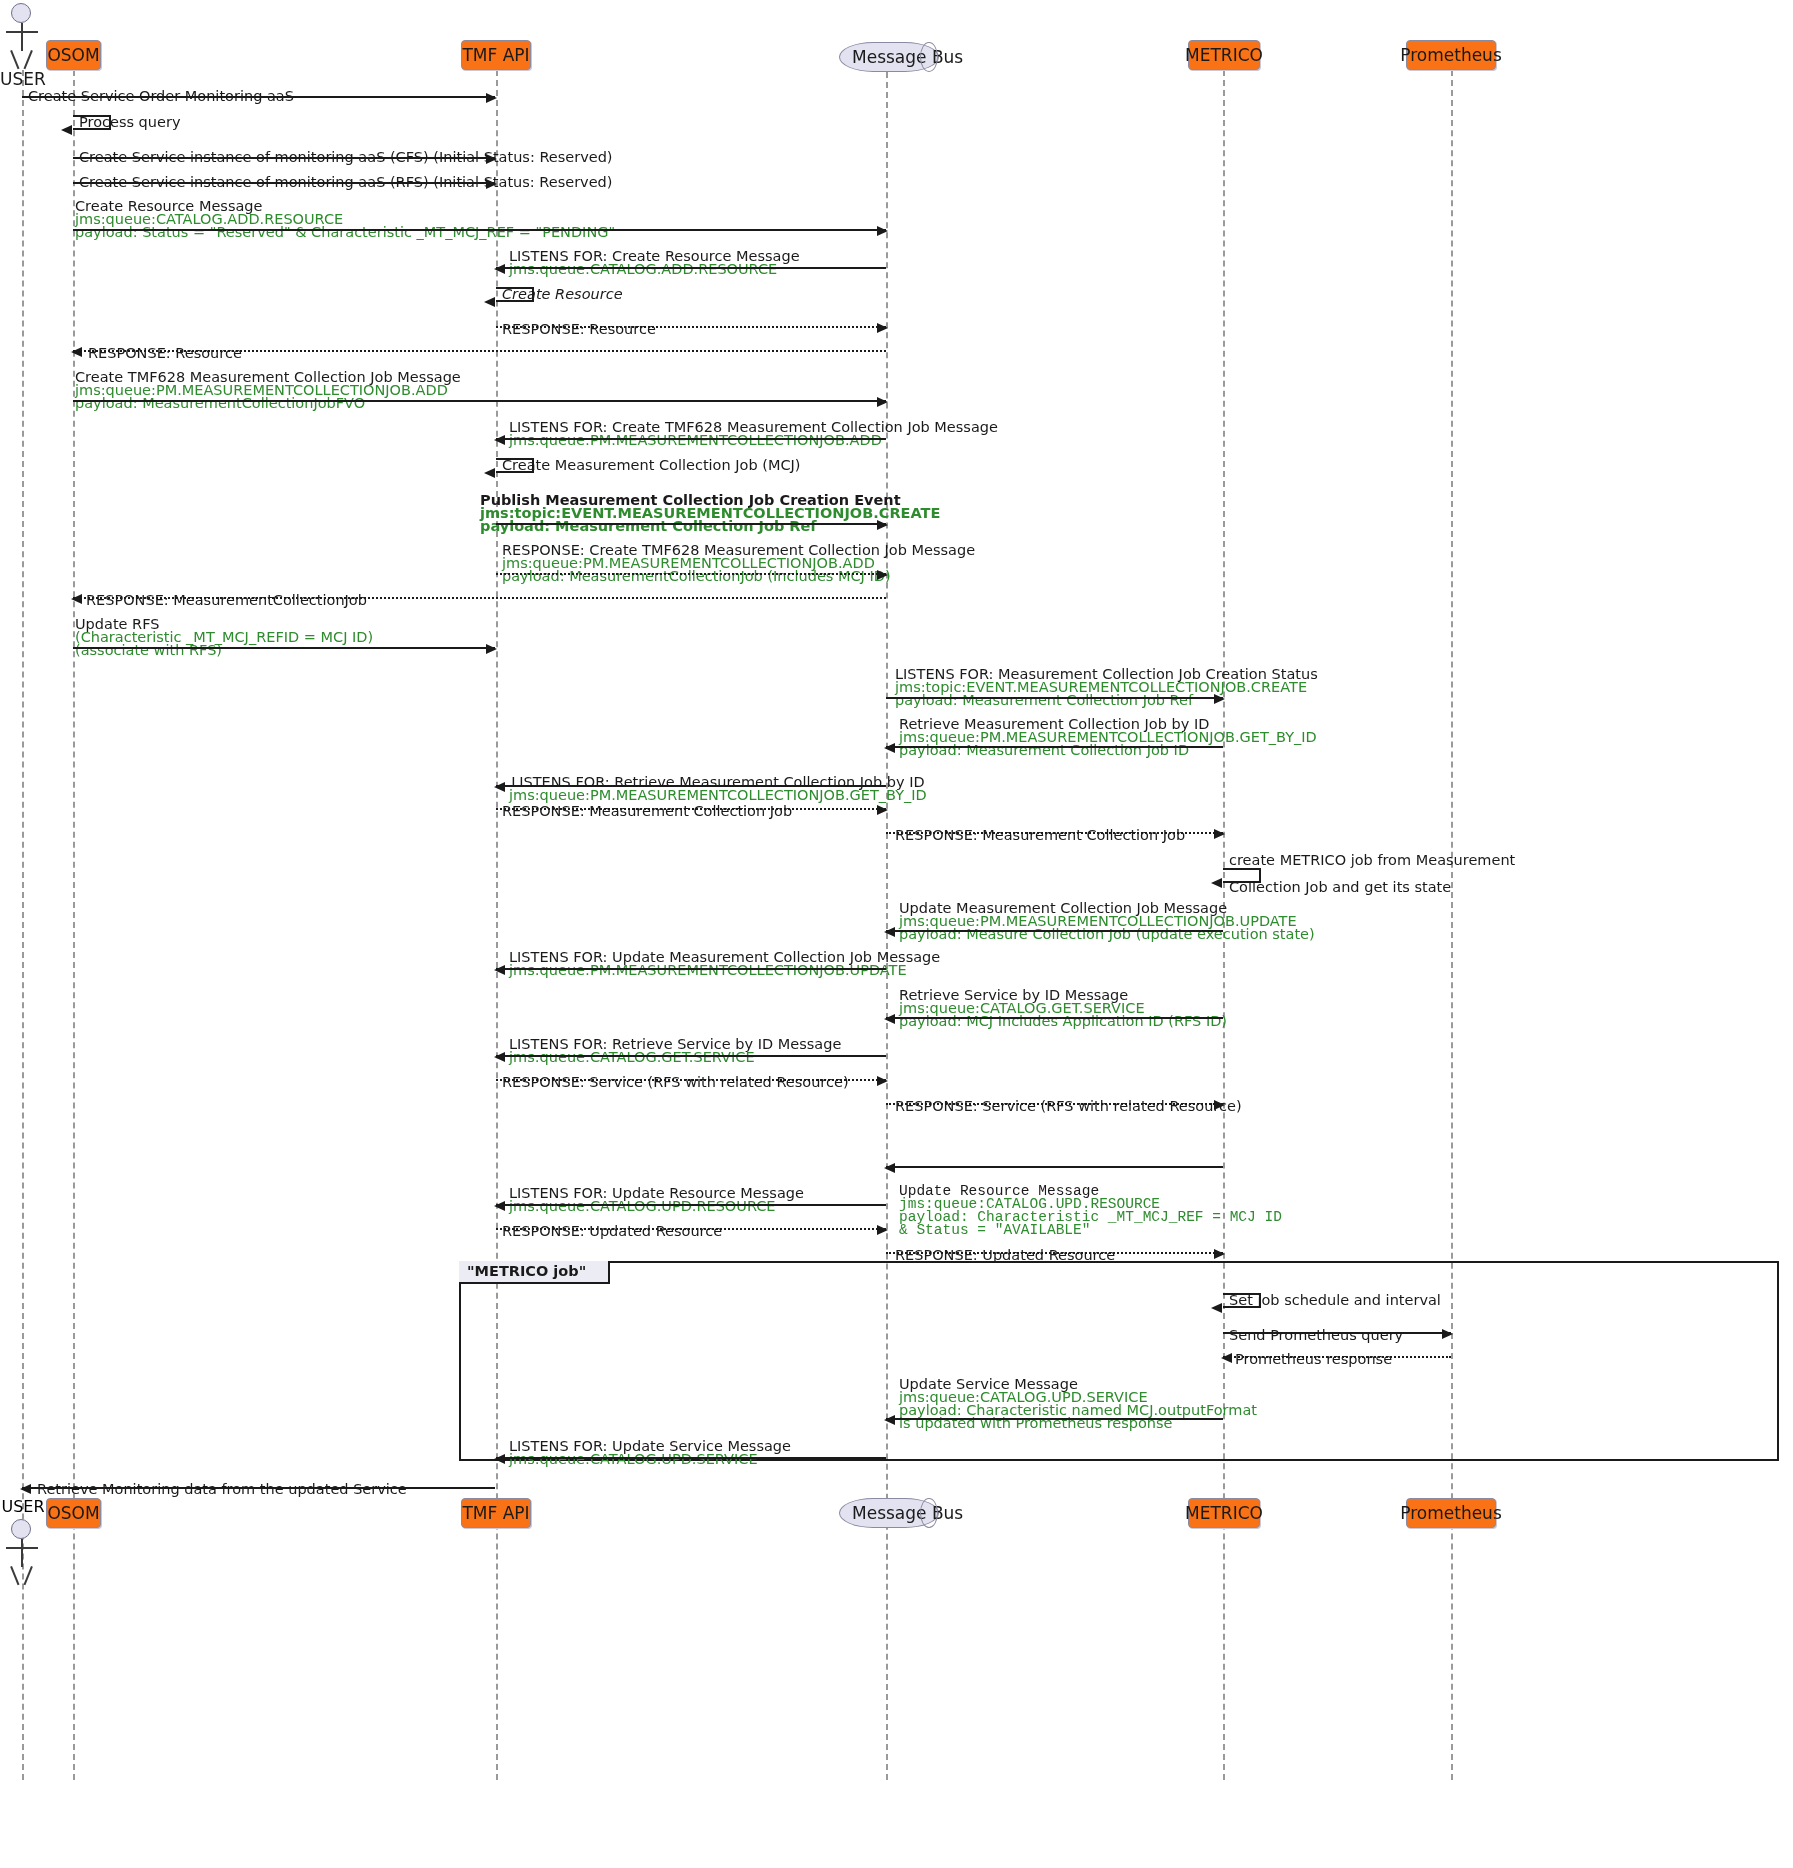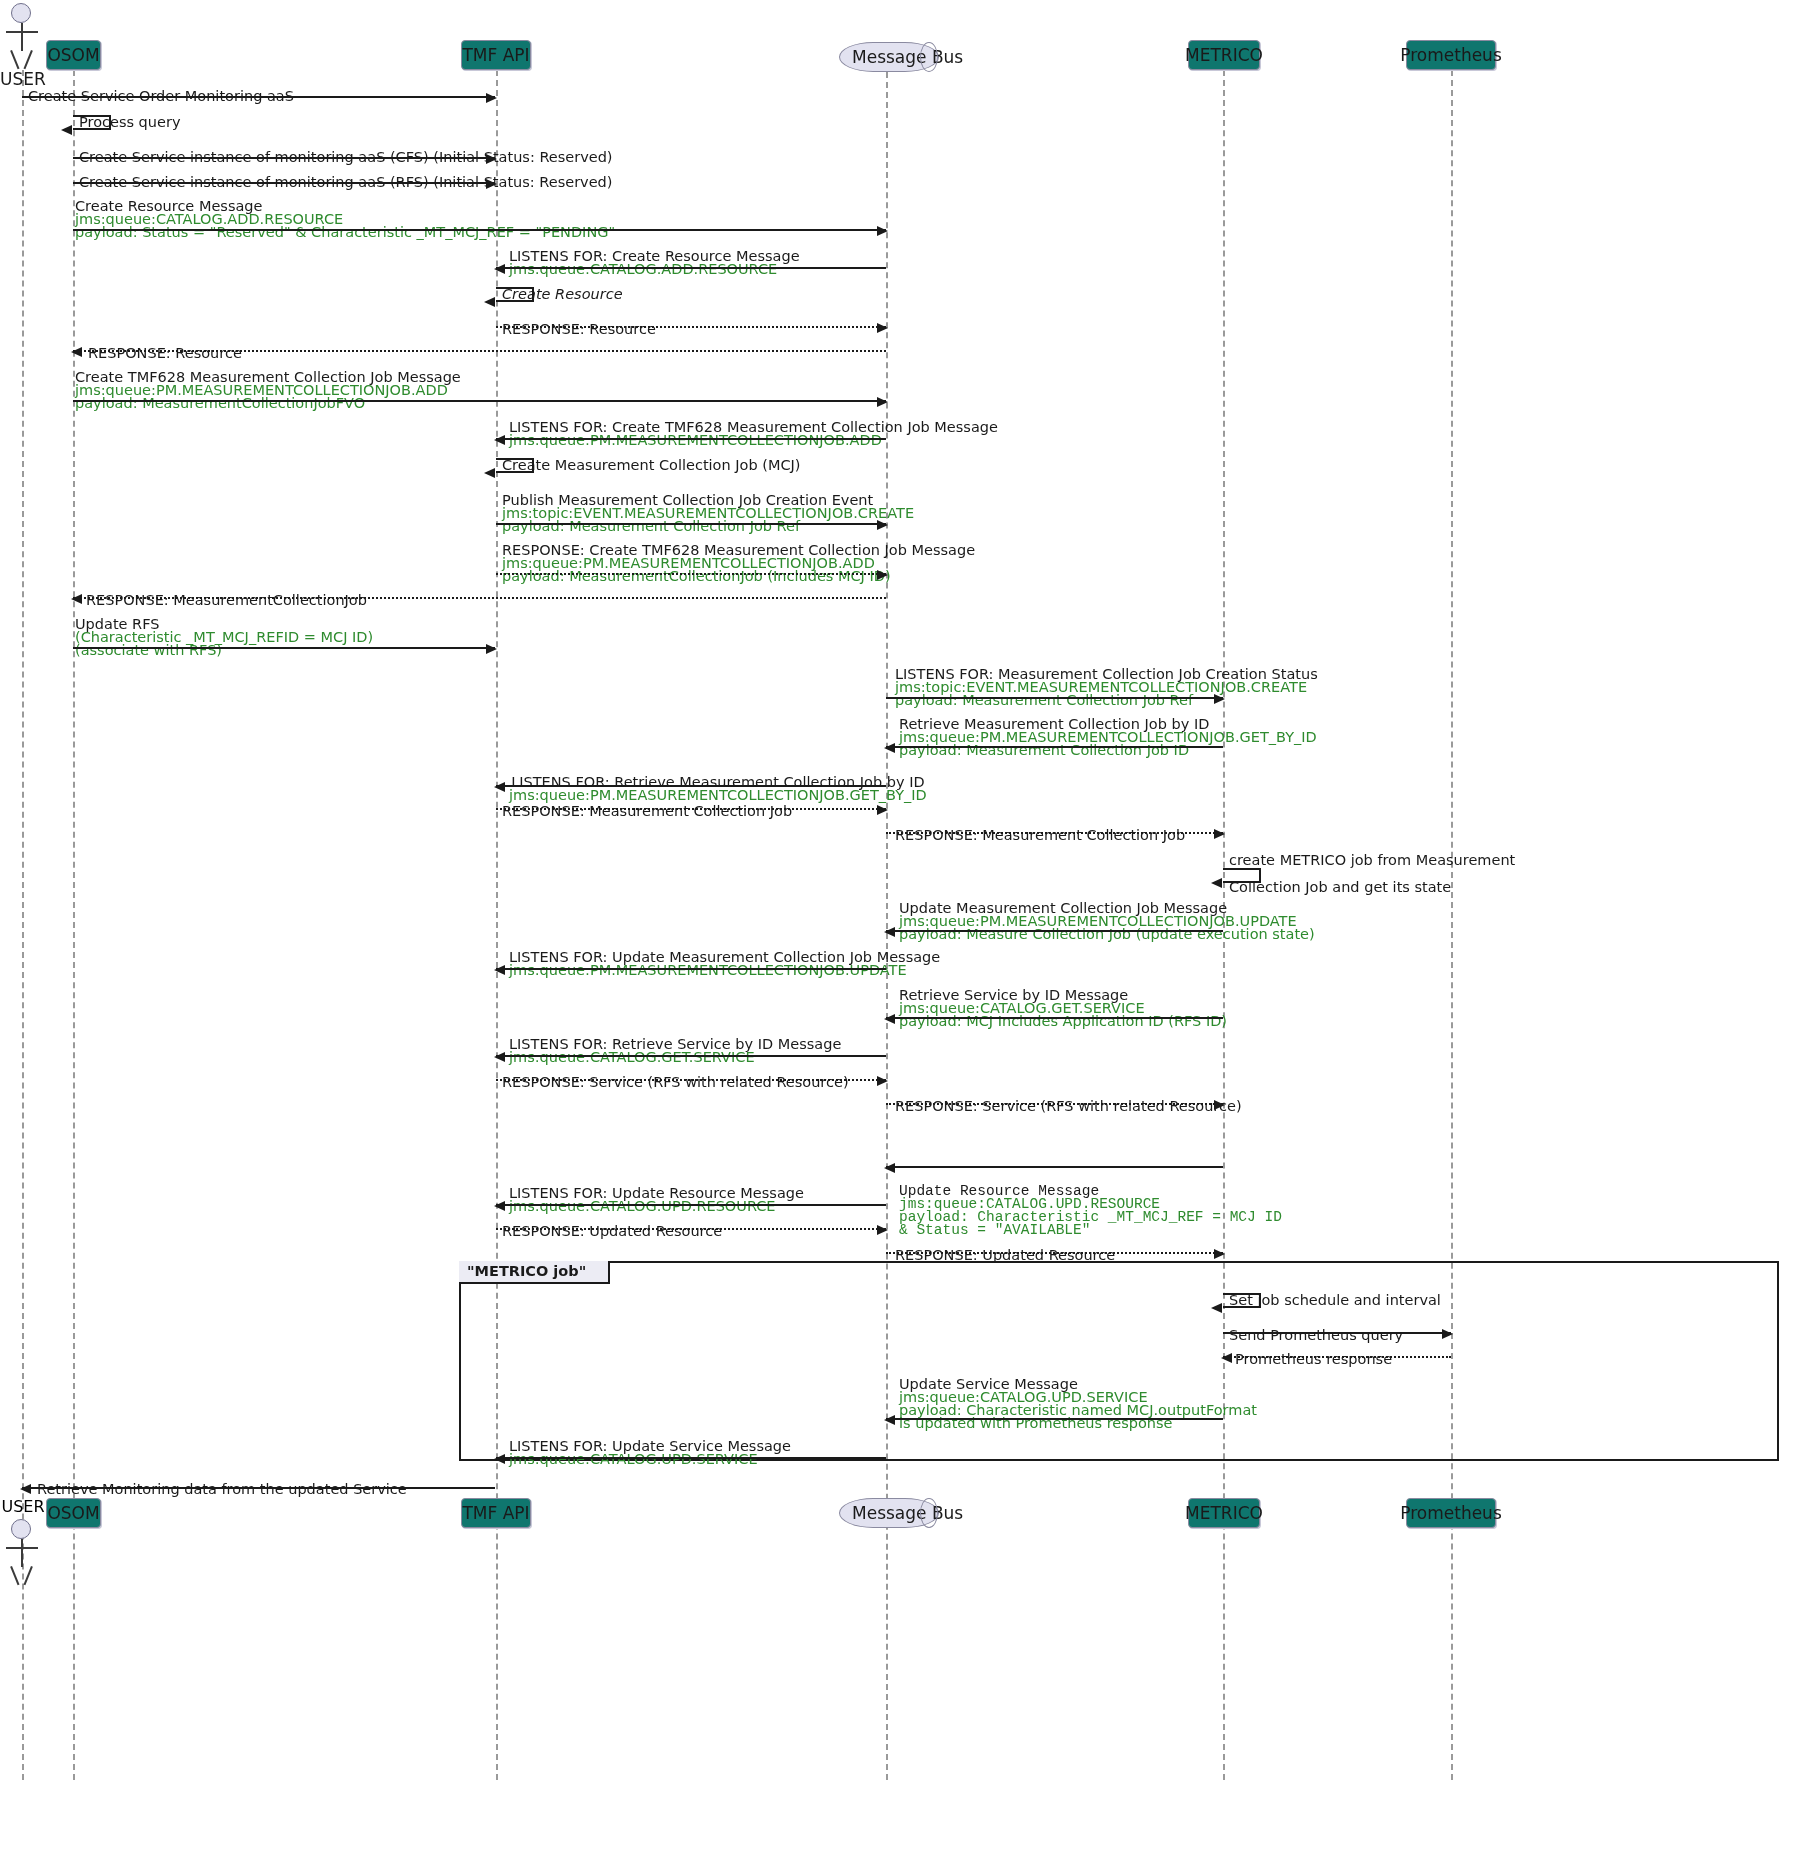--- a/index.html
+++ b/index.html
@@ -3,21 +3,21 @@
 <meta charset="utf-8">
 <style>
   html,body{margin:0;padding:0;background:#fff;}
   body{font-family:"DejaVu Sans","Liberation Sans",sans-serif;}
   #canvas{position:relative;width:1793px;height:1868px;background:#fff;overflow:hidden;}
 
   
   .lifeline{position:absolute;width:0;border-left:2px dashed #9a9a9a;top:72px;height:1700px;}
 
   
-  .pbox{position:absolute;background:#0f766e;border:1px solid #8a8aa0;border-radius:4px;
+  .pbox{position:absolute;background:#f97316;border:1px solid #8a8aa0;border-radius:4px;
         font-size:17px;color:#1a1a1a;display:flex;align-items:center;justify-content:center;
         height:30px;box-shadow:1px 1px 0 #c8c8d8;white-space:nowrap;padding:0 10px;box-sizing:border-box;}
   .qbox{position:absolute;background:#e2e2f0;border:1px solid #8a8aa0;border-radius:50px/22px;
         font-size:17px;color:#1a1a1a;display:flex;align-items:center;justify-content:flex-start;
         height:30px;white-space:nowrap;padding:0 26px 0 12px;box-sizing:border-box;}
   .qbox:after{content:"";position:absolute;right:0px;top:-1px;width:18px;height:30px;
         border:1px solid #8a8aa0;border-radius:50%;background:transparent;box-sizing:border-box;}
 
   
   .actor{position:absolute;width:44px;}
@@ -181,21 +181,21 @@
     <div class="arrowL"></div>
     </div>
 
   <div class="lbl" style="left:502px;top:447px;">
     <span class="k">Create Measurement Collection Job (MCJ)</span>
     </div>
   <div class="self" style="left:496px;top:458px;">
     <div class="ar"></div>
     </div>
 
-  <div class="lbl" style="left:502px;top:482px;">
+  <div class="lbl" style="left:480px;top:482px;font-weight:bold;">
     <span class="k">Publish Measurement Collection Job Creation Event</span>
     <span class="g">jms:topic:EVENT.MEASUREMENTCOLLECTIONJOB.CREATE</span>
     <span class="g">payload: Measurement Collection Job Ref</span>
     </div>
   <div class="msg" style="left:496px;top:523px;width:390px;">
     <div class="arrowR"></div>
     </div>
 
   <div class="lbl" style="left:502px;top:532px;">
     <span class="k">RESPONSE: Create TMF628 Measurement Collection Job Message</span>

